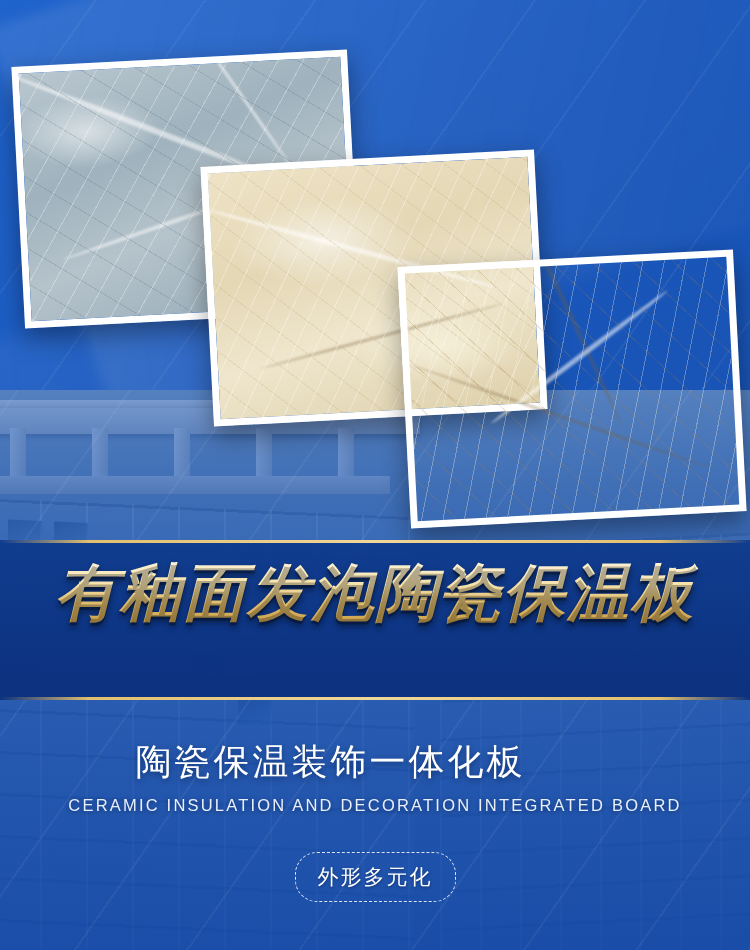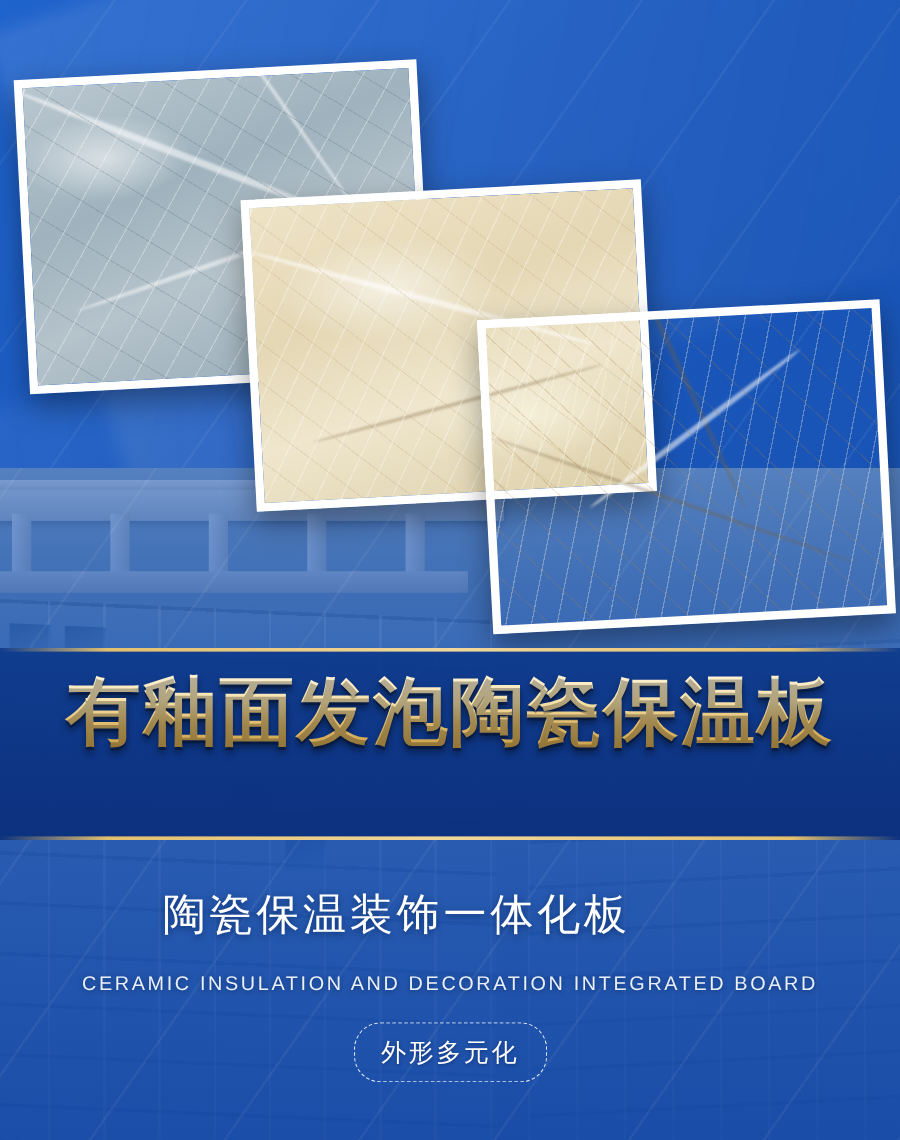--- a/index.html
+++ b/index.html
@@ -202,36 +202,36 @@
     font-weight:bold;
     font-size:62px;
     letter-spacing:2px;
     line-height:1.05;
     color:#f3dda6;
     background:linear-gradient(180deg,#fdf3d8 0%,#f6e2ab 38%,#e0bc6c 66%,#caa049 100%);
     -webkit-background-clip:text;background-clip:text;
     -webkit-text-fill-color:transparent;
     text-shadow:0 3px 0 rgba(0,0,0,0.28);
     filter:drop-shadow(0 4px 3px rgba(0,0,0,.45));
+    font-style:italic;
   }
 
   
   .subtitle-cn{
     position:absolute;left:0;top:738px;width:661px;z-index:8;
     text-align:center;color:#ffffff;
     font-family:Liberation Mono, monospace;
     font-size:36px;font-weight:normal;letter-spacing:3px;
     text-shadow:0 2px 6px rgba(0,20,60,.55);
   }
   .subtitle-en{
     position:absolute;left:0;top:796px;width:750px;z-index:8;
     text-align:center;color:#e9f0fb;
     font-size:16.5px;letter-spacing:2.2px;font-weight:normal;
     text-shadow:0 1px 4px rgba(0,20,60,.5);
-    margin-top:15px;
   }
 
   
   .pills{
     position:absolute;left:0;top:852px;width:750px;z-index:8;
     display:flex;justify-content:center;align-items:center;gap:28px;
   }
   .pill{
     border:1.5px dashed rgba(255,255,255,.85);
     border-radius:22px;

